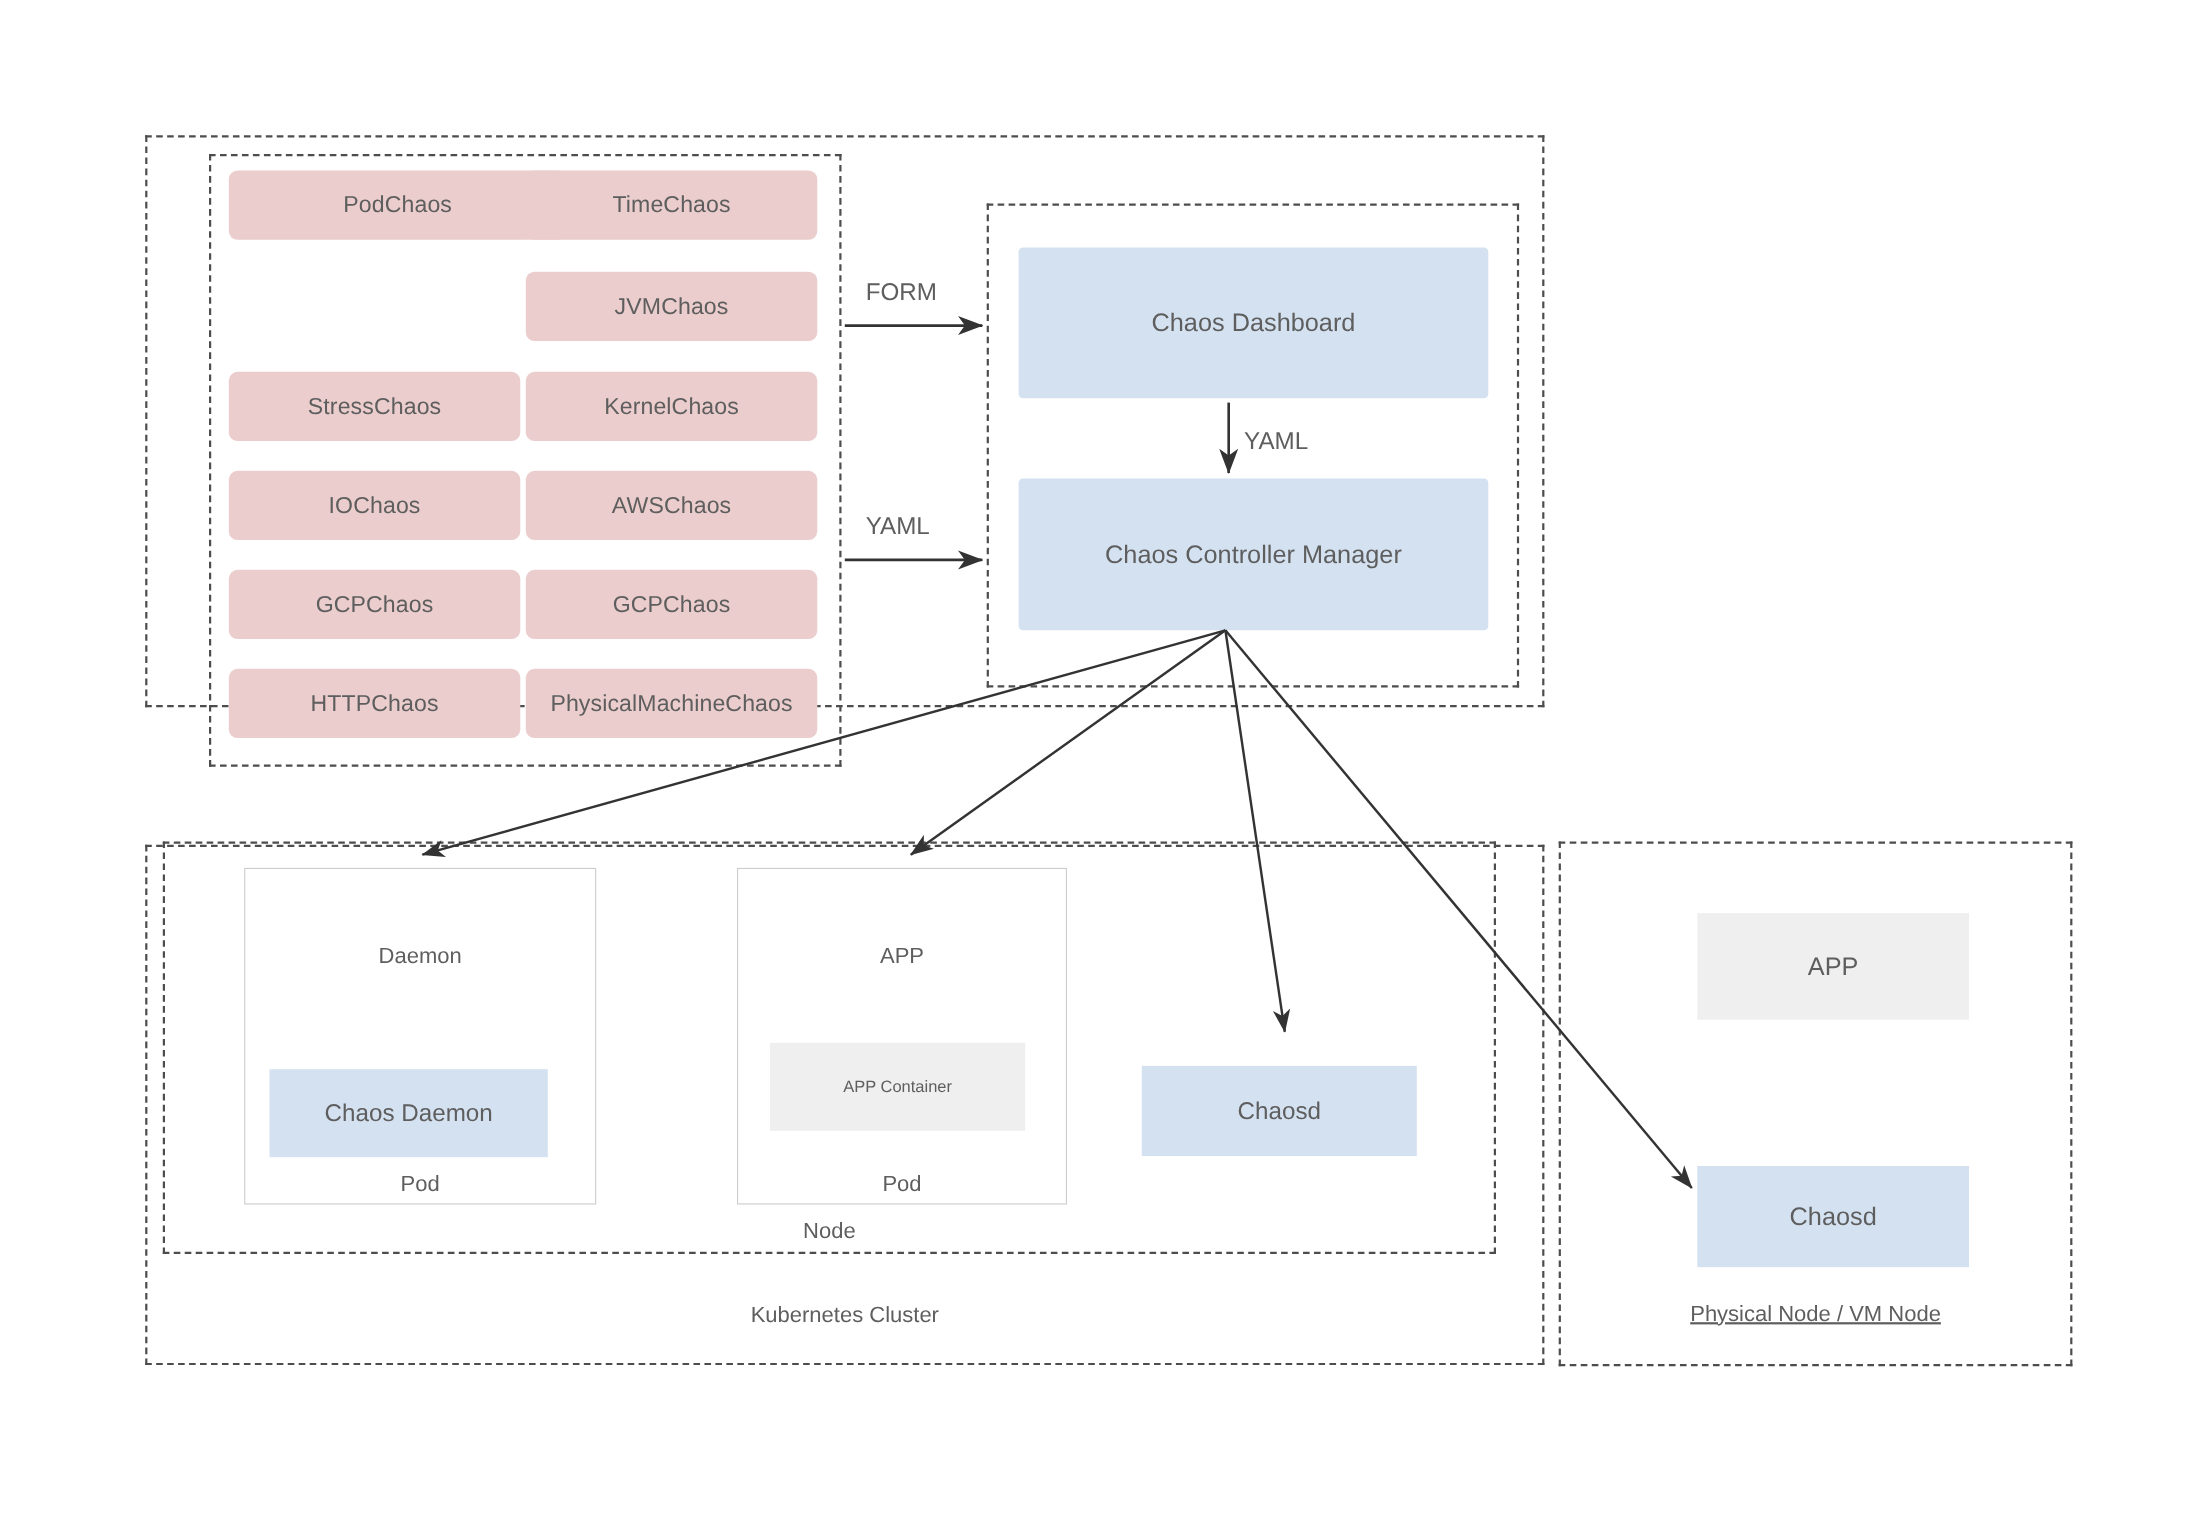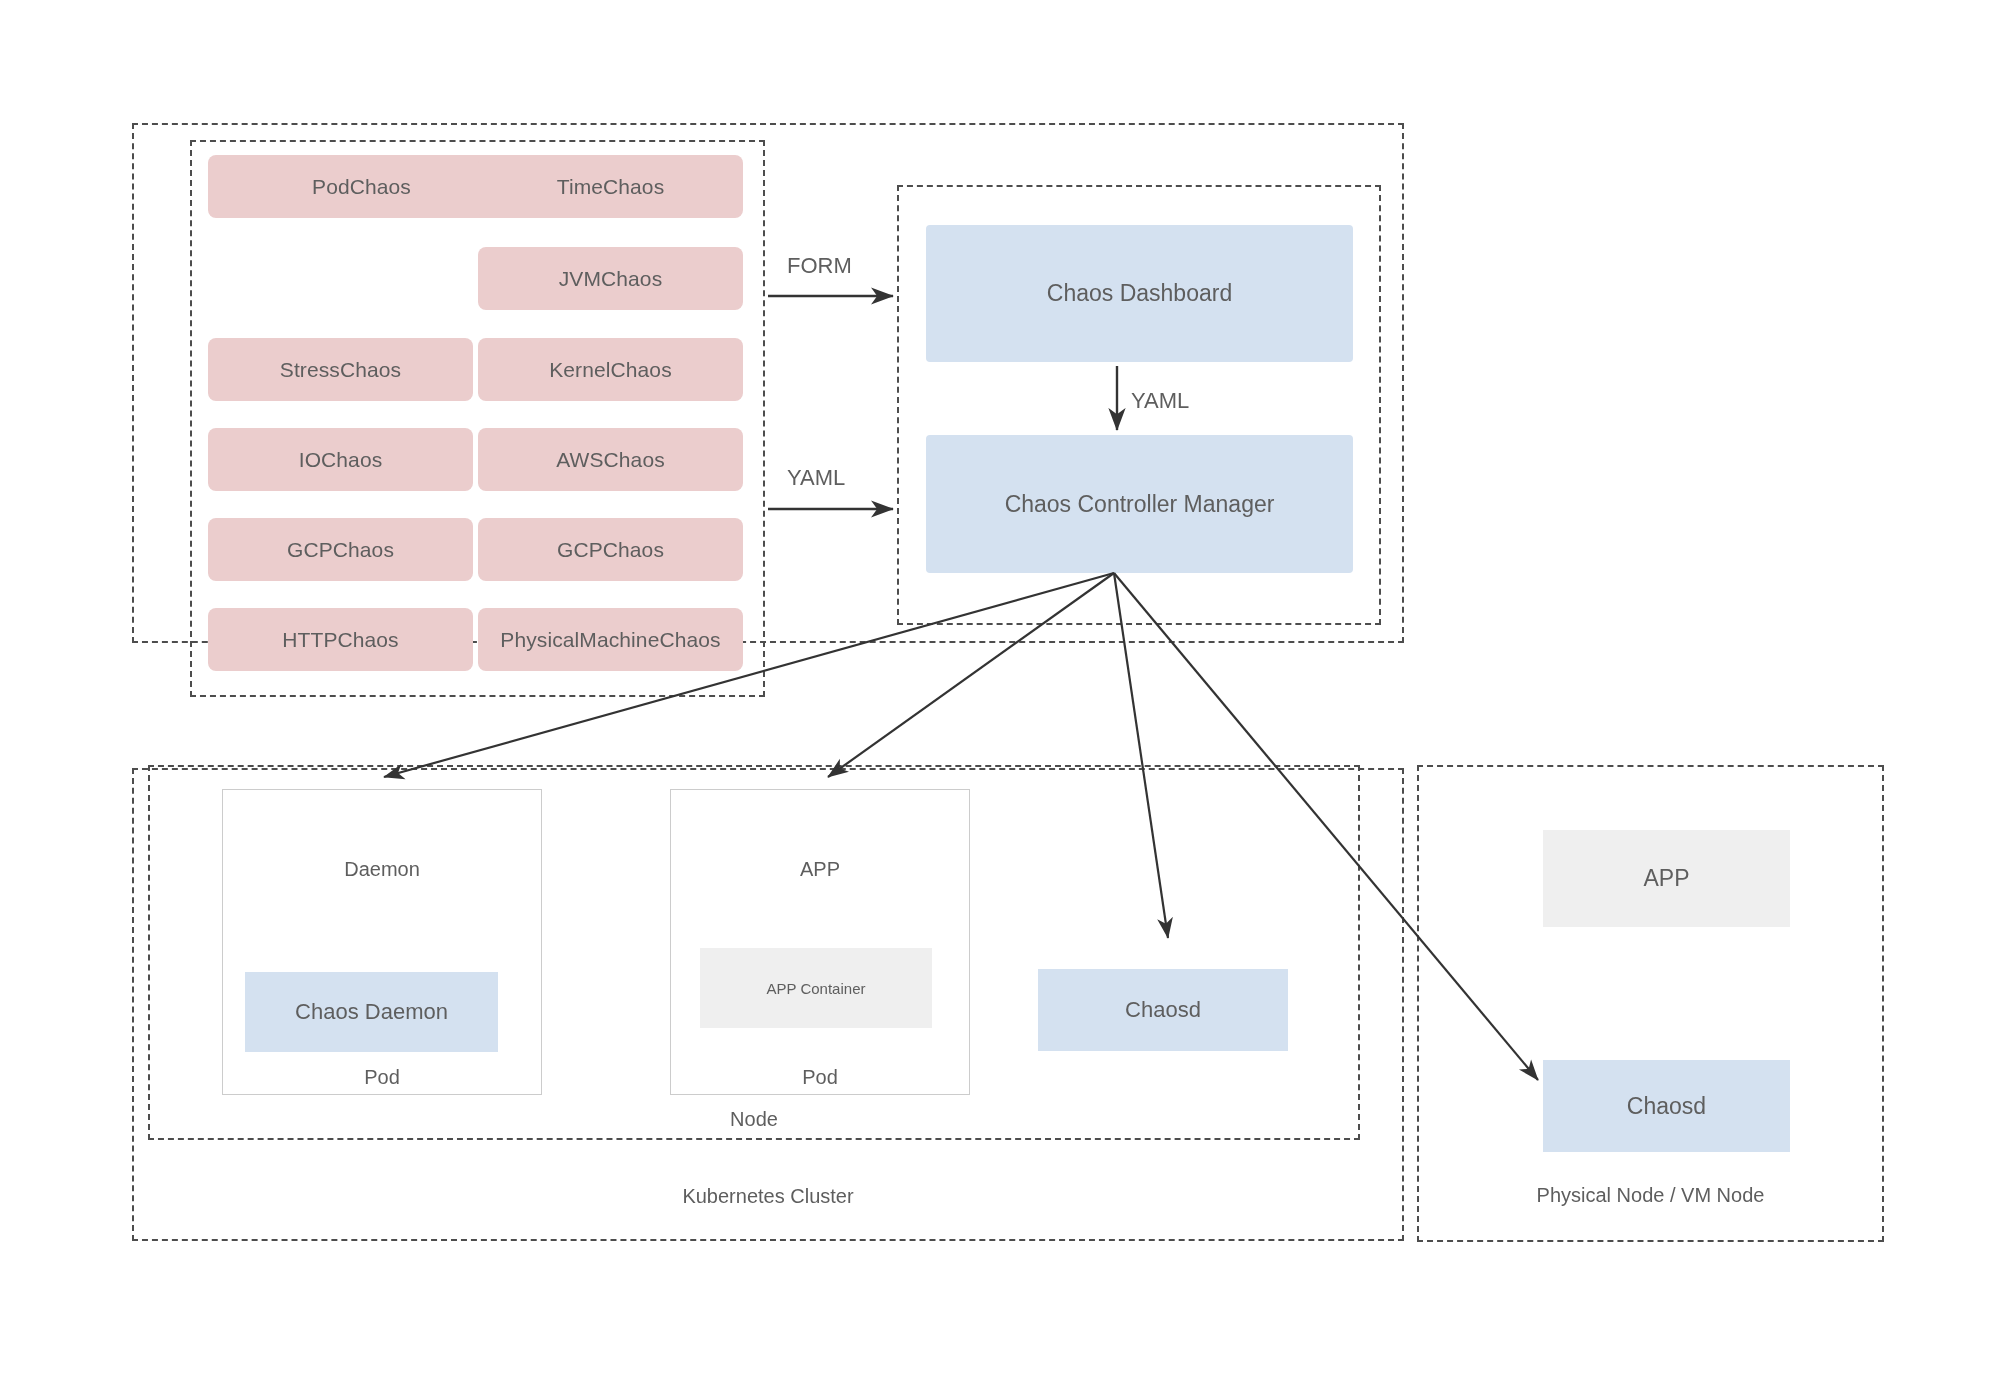--- a/index.html
+++ b/index.html
@@ -183,21 +183,21 @@
   </div>
   <div class="abs caption" style="left:670px; top:1066px; width:300px;">
     <span>Pod</span>
   </div>
 
   <div class="abs blue-box sharp" style="left:1038px; top:945px; width:250px; height:82px; font-size:22px;">
     <span>Chaosd</span>
   </div>
 
   <div class="abs dashed" style="left:1417px; top:765px; width:467px; height:477px;"></div>
-  <div class="abs caption" style="left:1417px; top:1184px; width:467px;">
+  <div class="abs caption" style="left:1417px; top:1184px; width:467px;text-decoration:underline;">
     <span>Physical Node / VM Node</span>
   </div>
   <div class="abs gray-box" style="left:1543px; top:830px; width:247px; height:97px;">
     <span>APP</span>
   </div>
   <div class="abs blue-box sharp" style="left:1543px; top:1036px; width:247px; height:92px;">
     <span>Chaosd</span>
   </div>
 
   <svg class="overlay" viewBox="0 0 1999 1398">

